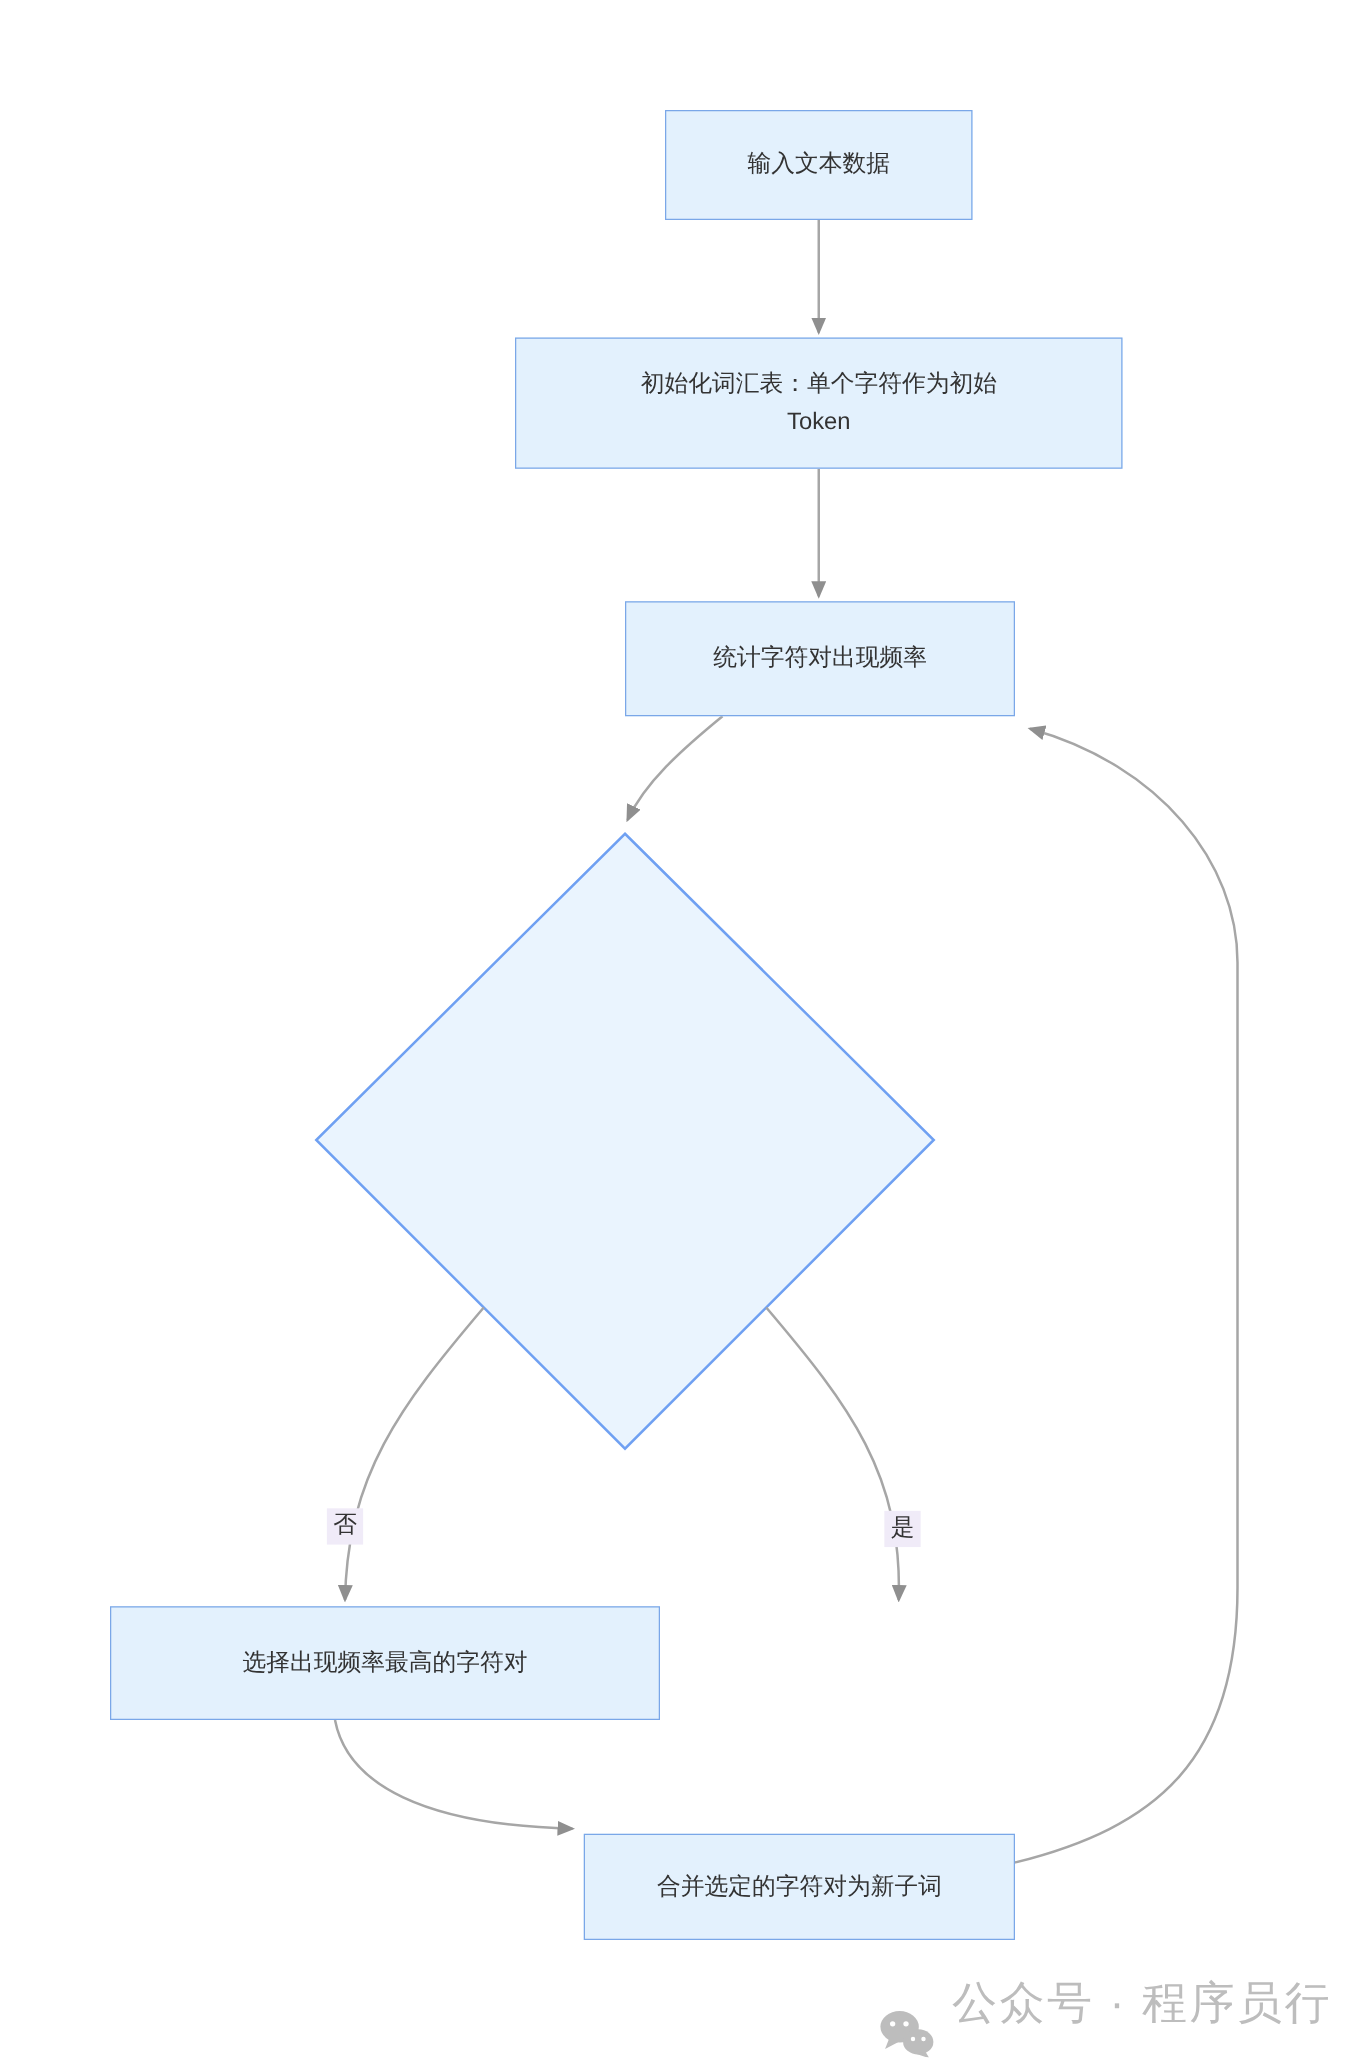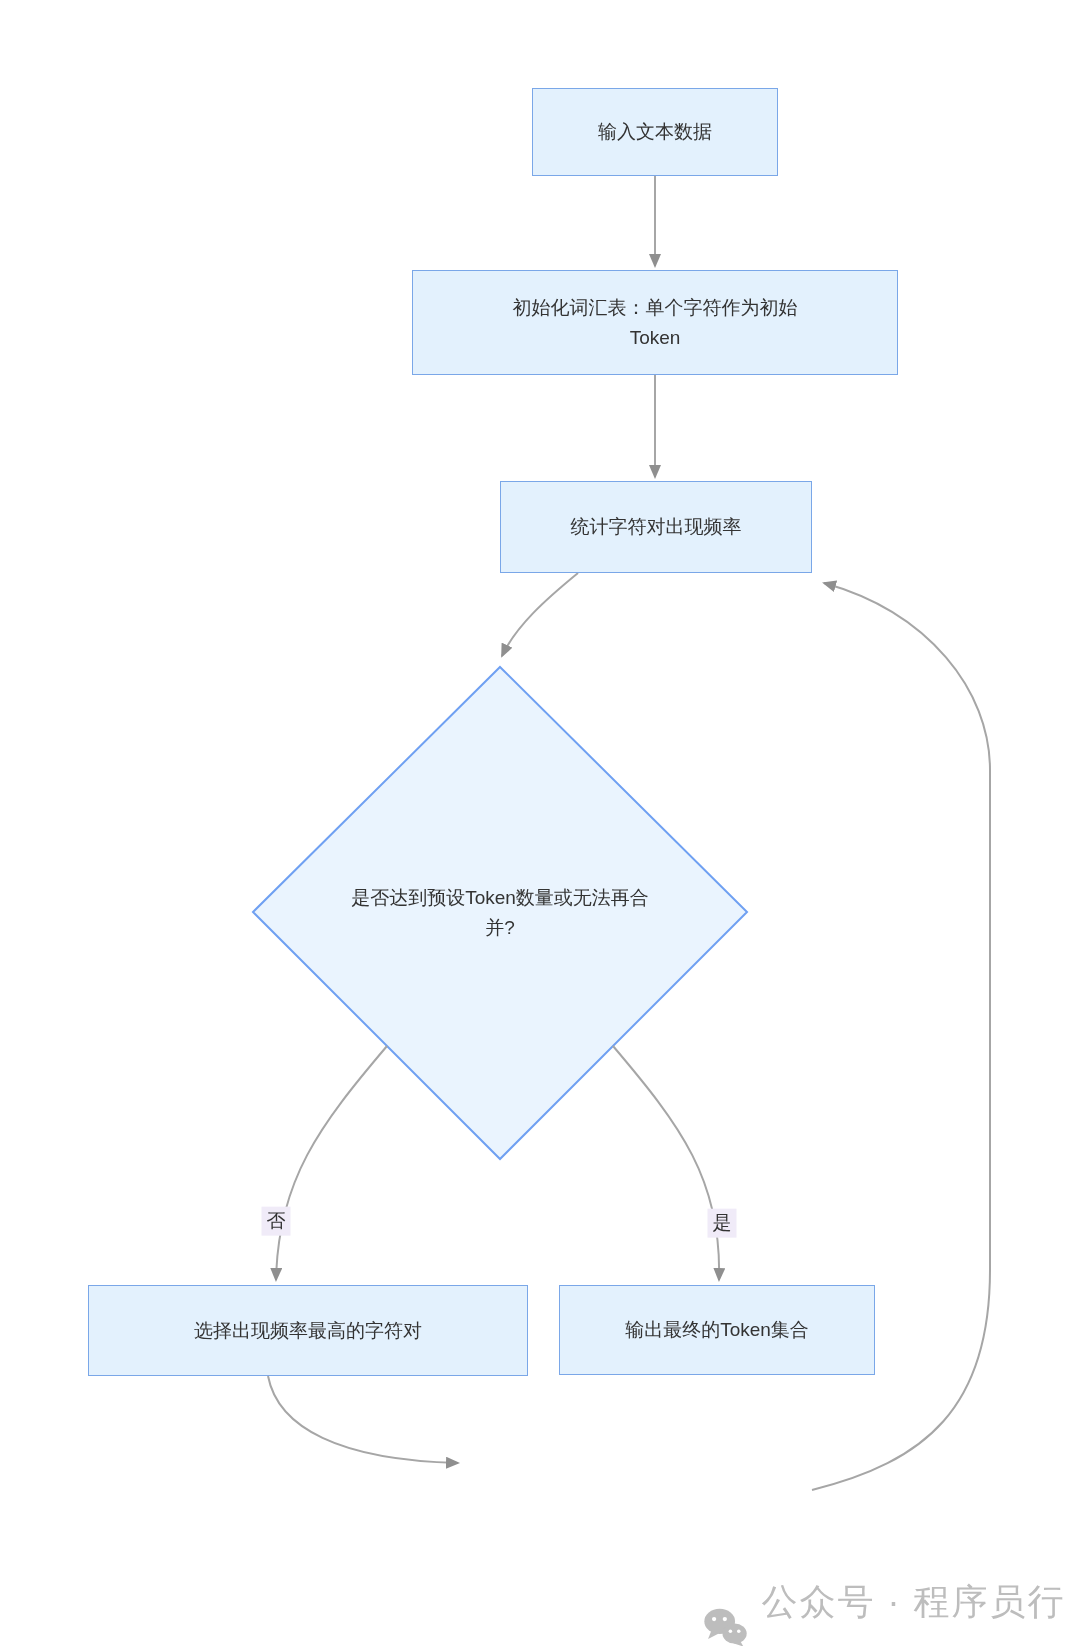--- a/index.html
+++ b/index.html
@@ -100,41 +100,37 @@
 
   <div class="node" style="left:500px; top:481px; width:312px; height:92px;">
     <span>统计字符对出现频率</span>
   </div>
 
   <div class="node" style="left:412px; top:270px; width:486px; height:105px;">
     <span>初始化词汇表：单个字符作为初始
 Token</span>
   </div>
 
-  <div class="node diamond-label" style="left:305px; top:855px; width:390px; height:115px;">
-    <span>是否达到预设Token数量或无法再合
-并?</span>
-  </div>
 
   <div class="edge-label" style="left:276px; top:1221px;">
     <span>否</span>
   </div>
 
   <div class="edge-label" style="left:722px; top:1223px;">
     <span>是</span>
   </div>
 
   <div class="node" style="left:88px; top:1285px; width:440px; height:91px;">
     <span>选择出现频率最高的字符对</span>
   </div>
 
-  <div class="node" style="left:559px; top:1285px; width:316px; height:90px;">
-    <span>输出最终的Token集合</span>
+
+  <div class="node" style="left:467px; top:1467px; width:345px; height:85px;">
+    <span>合并选定的字符对为新子词</span>
   </div>
-
 
   <div class="watermark">
     <svg width="50" height="42" viewBox="0 0 50 42">
       <ellipse class="wm-bubble" cx="19" cy="15" rx="16.5" ry="13.5"></ellipse>
       <polygon class="wm-bubble" points="10,25 6.5,34 18,28"></polygon>
       <circle class="wm-eye" cx="13" cy="12.5" r="2.3"></circle>
       <circle class="wm-eye" cx="24.5" cy="12.5" r="2.3"></circle>
       <ellipse class="wm-bubble" cx="35" cy="28" rx="13" ry="10.8"></ellipse>
       <polygon class="wm-bubble" points="41,36 44.5,42 33.5,38.5"></polygon>
       <circle class="wm-eye" cx="30.5" cy="25.5" r="1.9"></circle>

